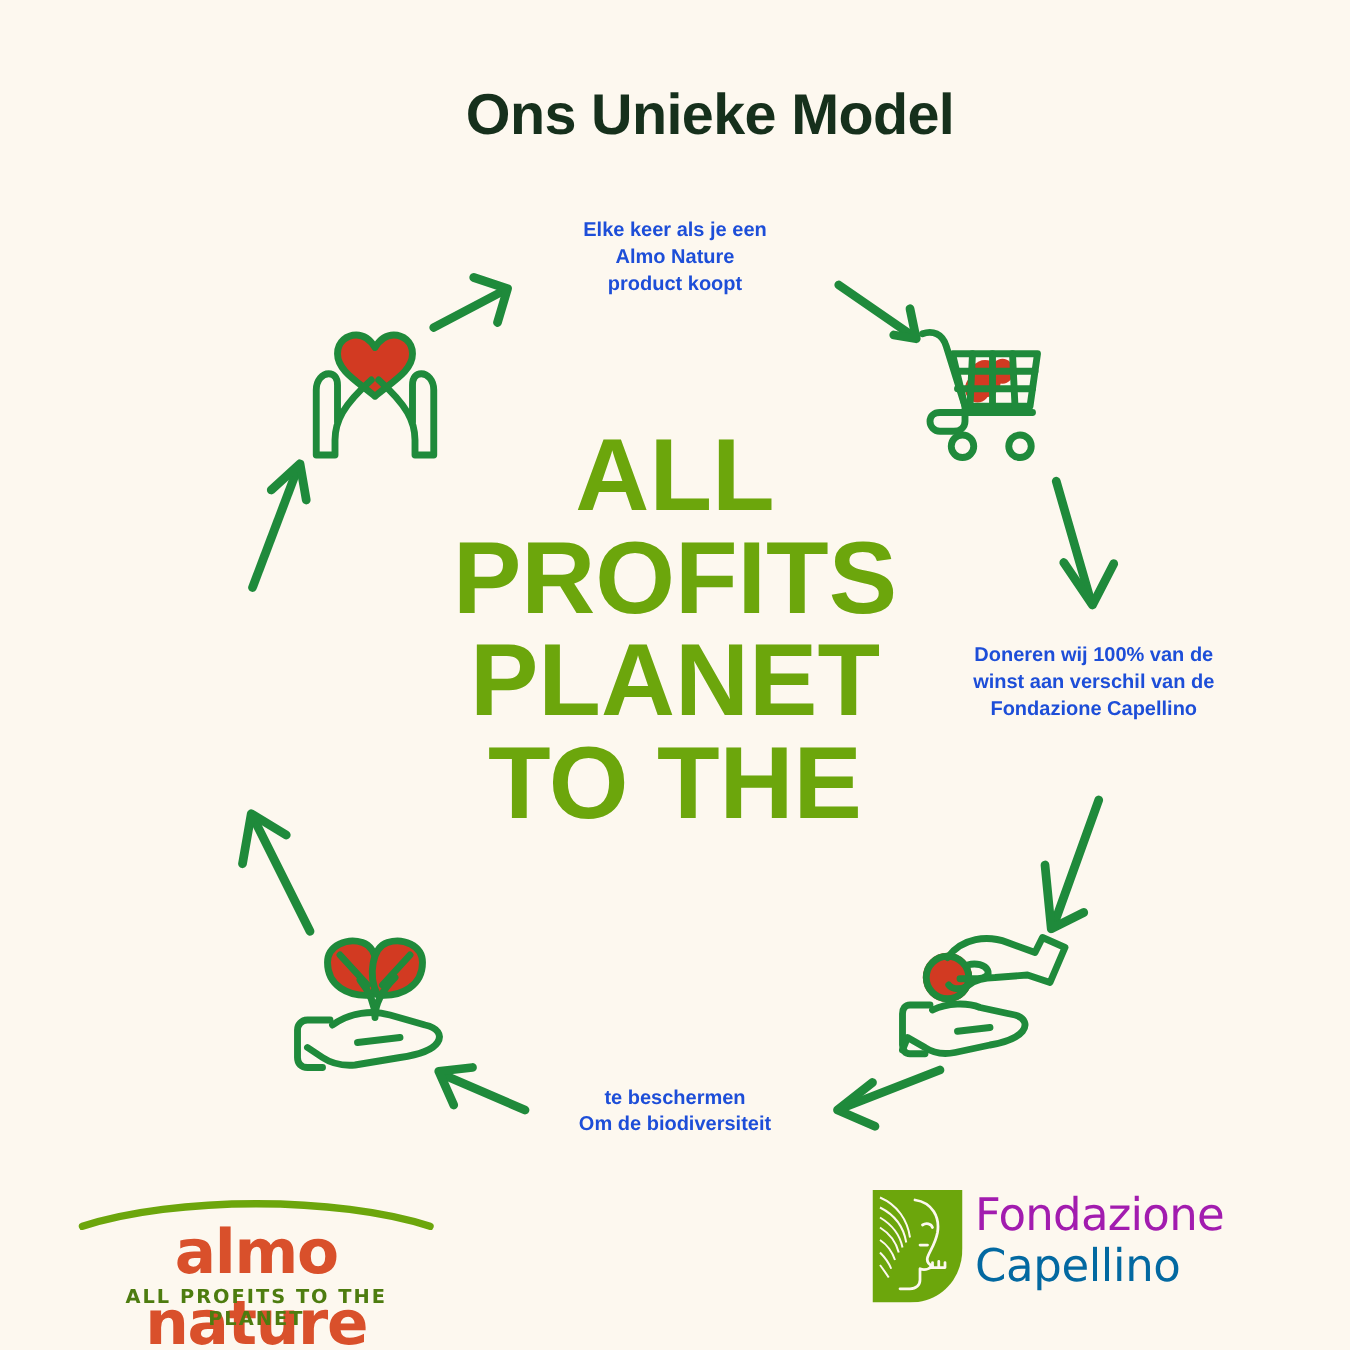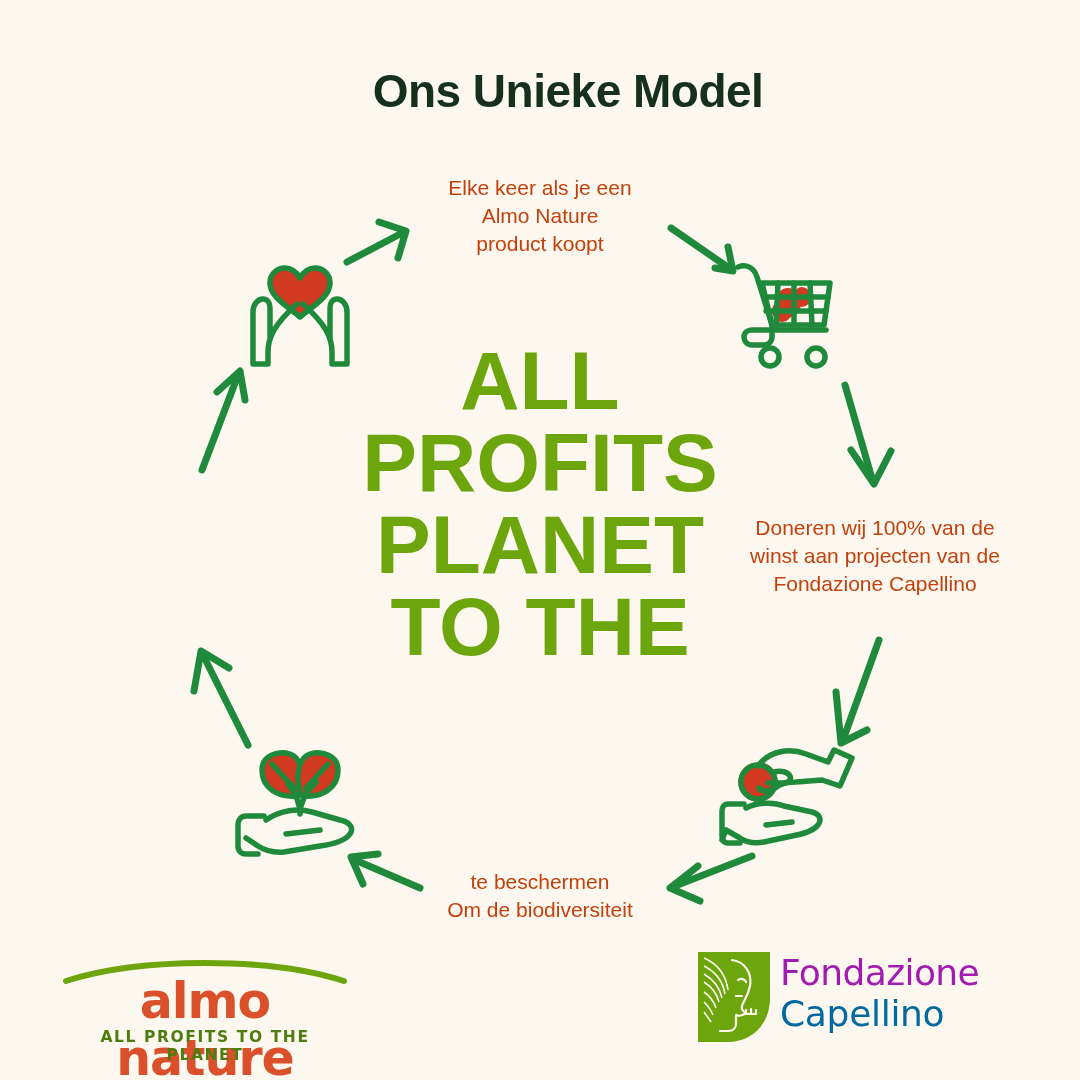--- a/index.html
+++ b/index.html
@@ -36,24 +36,24 @@
     font-size: 82px;
     line-height: 1.0;
     font-weight: bold;
     color: #6ca60c;
     letter-spacing: 0px;
   }
   .center-text span { display: block; }
 
   .node-label {
     position: absolute;
-    font-size: 21px;
-    font-weight: normal;
+    font-size: 16px;
+    font-weight: bold;
     line-height: 1.33;
-    color: #c2410c;
+    color: #1d4ed8;
     text-align: center;
   }
   .label-top   { left: 380px; top: 174px; width: 320px; }
   .label-right { left: 700px; top: 514px; width: 350px; }
   .label-bottom{ left: 390px; top: 868px; width: 300px; }
   .label-left  { left: 45px;  top: 528px; width: 300px; }
 
   .icon-box { position: absolute; }
   .icon-hands-heart { left: 240px; top: 252px; width: 120px; height: 120px; }
   .icon-cart        { left: 730px; top: 255px; width: 120px; height: 115px; }
@@ -245,21 +245,21 @@
   </div>
 
   <div class="node-label label-top">
     <div>Elke keer als je een</div>
     <div>Almo Nature</div>
     <div>product koopt</div>
   </div>
 
   <div class="node-label label-right">
     <div>Doneren wij 100% van de</div>
-    <div>winst aan projecten van de</div>
+    <div>winst aan verschil van de</div>
     <div>Fondazione Capellino</div>
   </div>
 
   <div class="node-label label-bottom">
     <div>te beschermen</div>
     <div>Om de biodiversiteit</div>
   </div>
 
 
   <div class="logo-almo">

